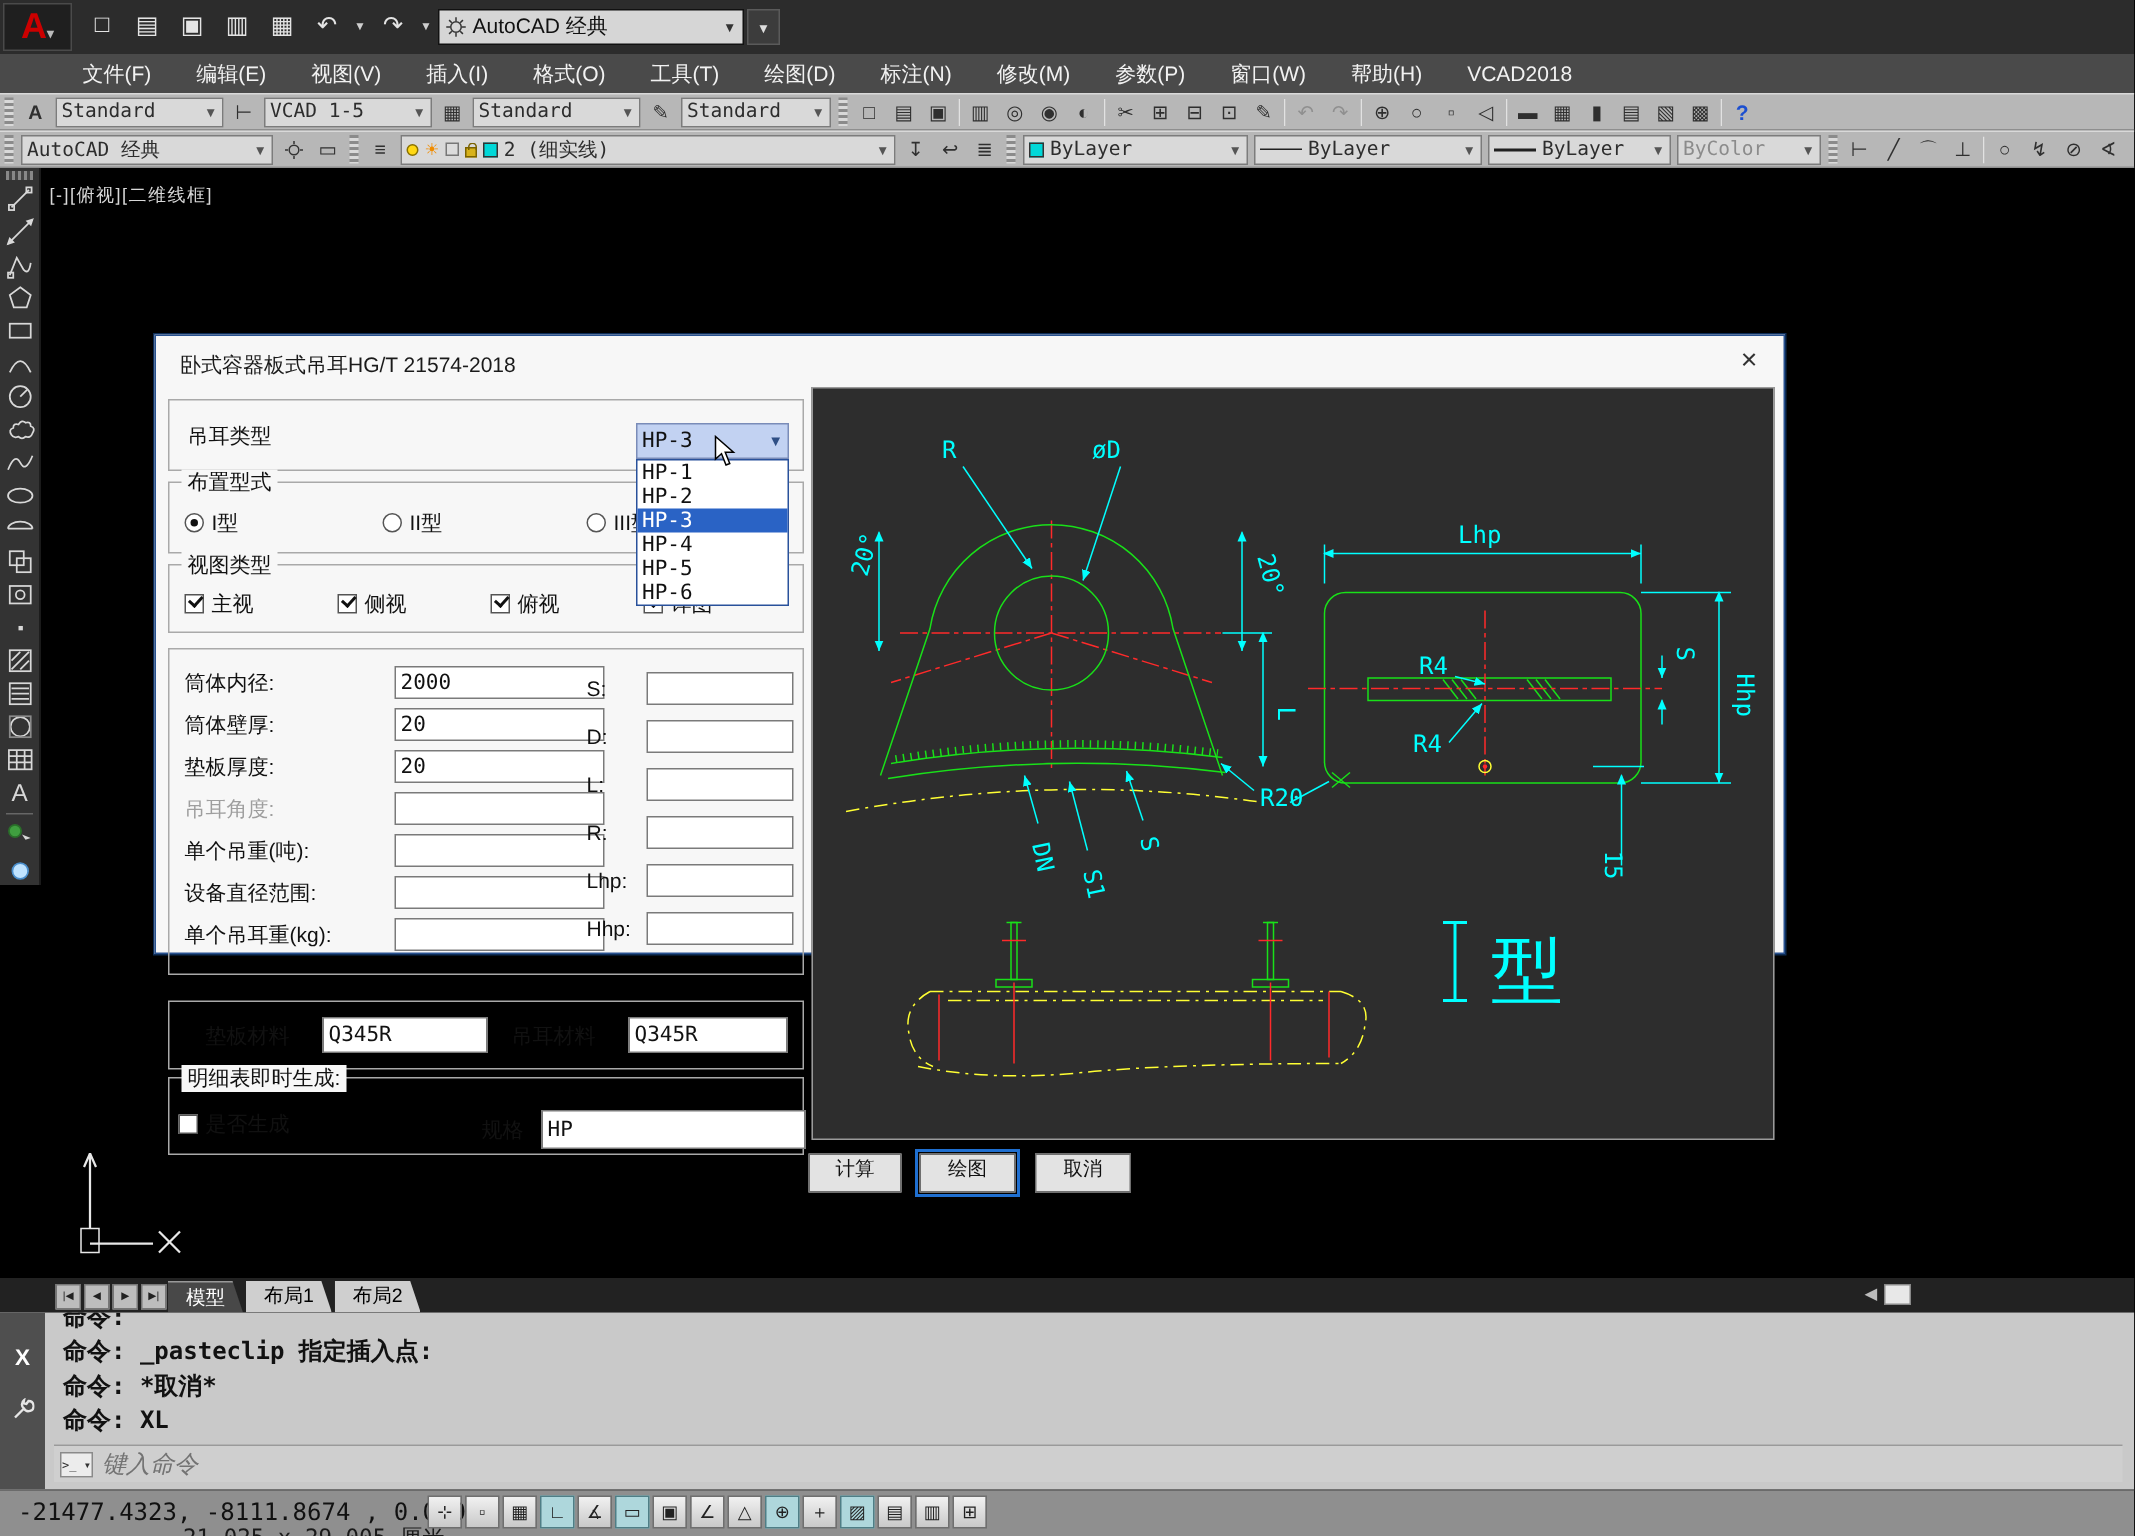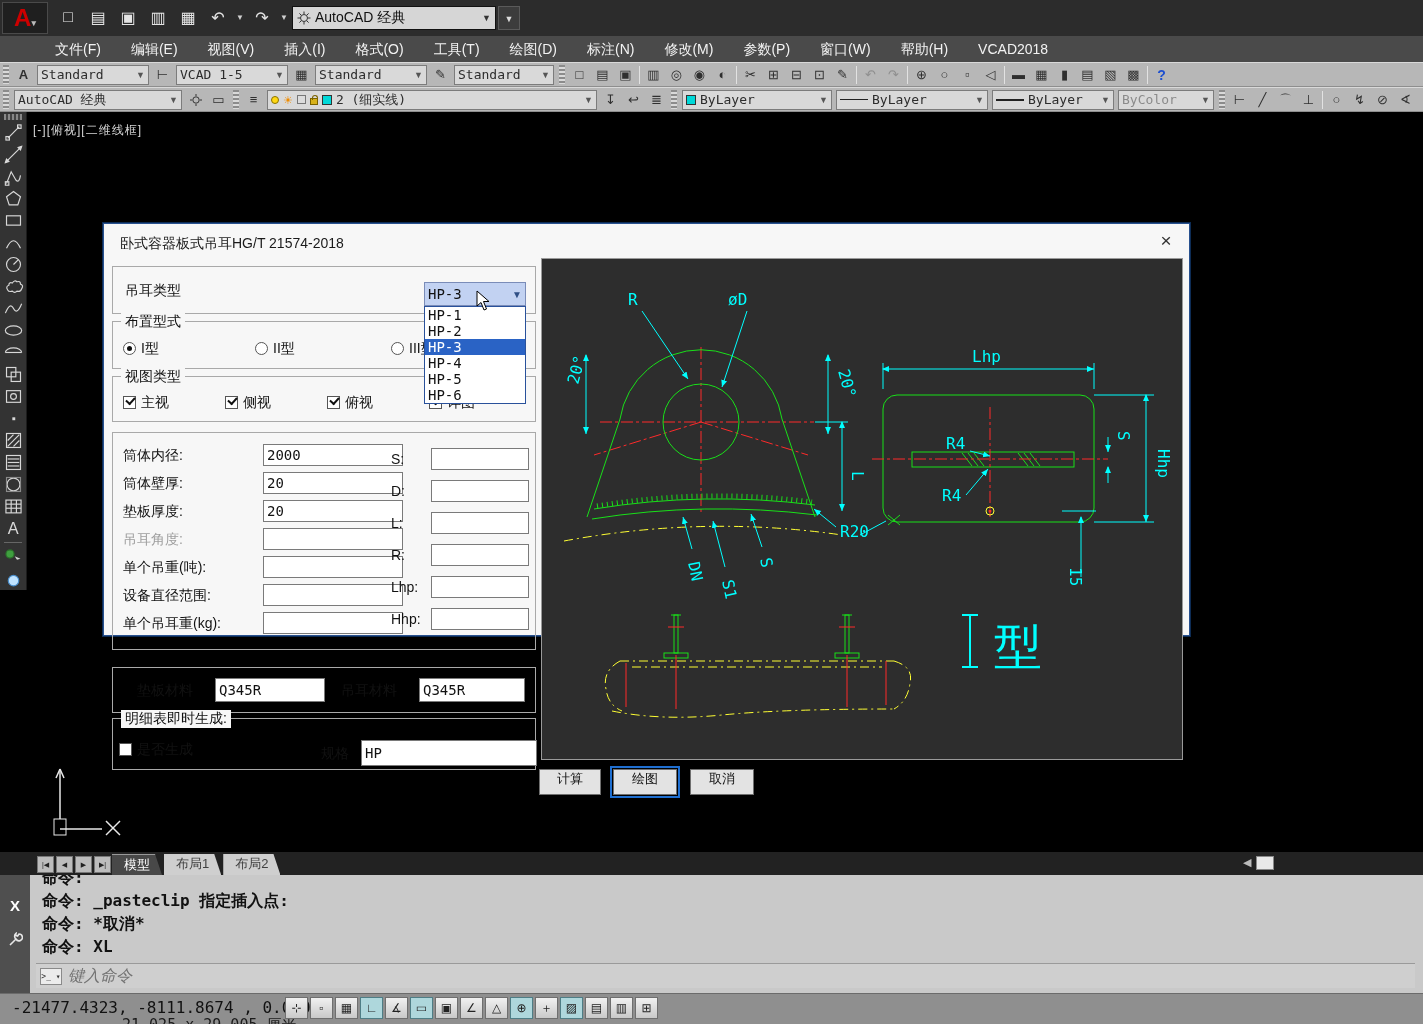--- a/index.html
+++ b/index.html
@@ -104,21 +104,21 @@
 
   
   .tabstrip { position:absolute; left:0; top:852px; width:1423px; height:23px; background:#222;
               display:flex; align-items:flex-end; }
   .tnav { width:17px; height:17px; margin:0 1px 2px 1px; background:#bdbdbd; border:1px solid #777;
           color:#222; font-size:7px; text-align:center; line-height:15px; }
   .tnav:first-child { margin-left:37px; }
   .tab { height:21px; line-height:20px; padding:0 12px; font-size:13px; margin-right:2px;
          clip-path:polygon(0 0, calc(100% - 7px) 0, 100% 100%, 0 100%); }
   .tab.active { background:#484848; color:#ffffff; border-top:1px solid #999; }
-  .tab.idle { background:#cfcfcf; color:#404040; }
+  .tab.idle { background:#cfcfcf; color:#000000; }
   .hscroll-arrow { position:absolute; left:1243px; top:4px; color:#bbb; font-size:11px; }
   .hscroll-thumb { position:absolute; left:1256px; top:4px; width:18px; height:14px; background:#e8e8e8; border:1px solid #888; }
 
   
   .cmdwin { position:absolute; left:0; top:875px; width:1423px; height:118px; background:#c9c9c9; overflow:hidden; }
   .cmdside { position:absolute; left:0; top:0; width:30px; height:118px; background:#4f4f4f; }
   .cmdside .x { color:#fff; font-size:15px; font-weight:bold; text-align:center; margin-top:22px; }
   .cmdside svg { display:block; margin:18px auto 0; }
   .cmdmain { position:absolute; left:30px; top:0; right:0; height:118px;padding-left:44px; }
   .cline { position:absolute; left:12px; font-family:"DejaVu Sans Mono", monospace;

